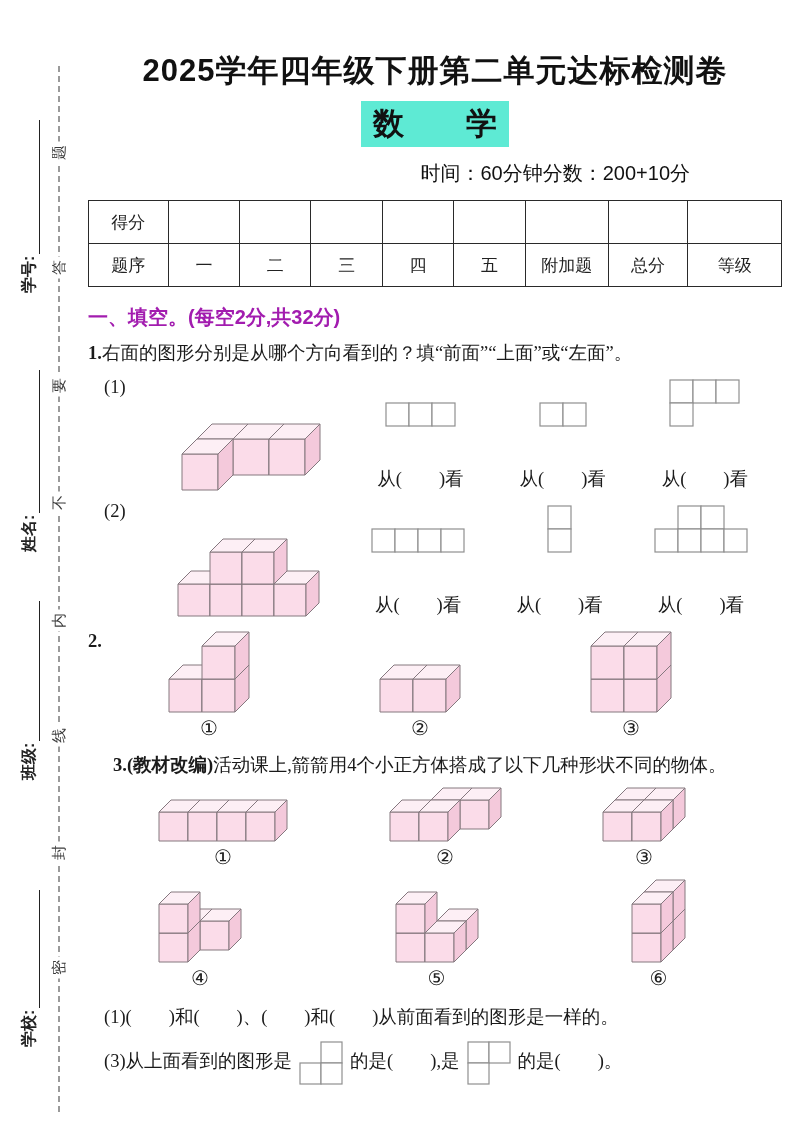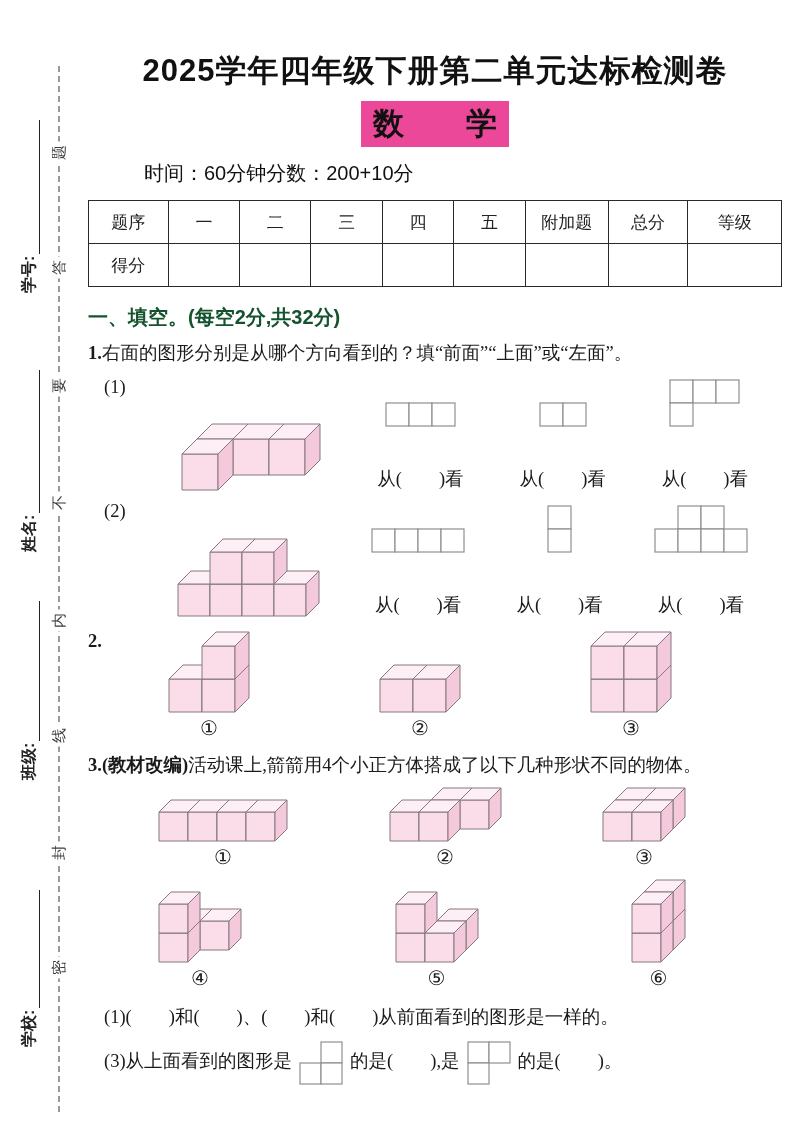--- a/index.html
+++ b/index.html
@@ -21,35 +21,35 @@
   .m-label{font-family:"Liberation Sans","DejaVu Sans",sans-serif;font-weight:600;font-size:16px;color:#222;}
   .m-blank{display:inline-block;height:15px;border-bottom:1.7px solid #222;margin-left:2px;}
   
   .main{position:absolute;left:88px;top:0;width:694px;}
   .title{
     margin-top:50px;text-align:center;font-family:"Liberation Sans","DejaVu Sans",sans-serif;
     font-weight:bold;font-size:31px;letter-spacing:1px;color:#111;
   }
   .subject-wrap{text-align:center;margin-top:9px;}
   .subject{
-    display:inline-block;background:#ec4899;color:#111;padding:2px 12px;
+    display:inline-block;background:#5eead4;color:#111;padding:2px 12px;
     font-family:"Liberation Sans","DejaVu Sans",sans-serif;font-weight:bold;font-size:31px;
   }
   .info-row{
-    display:flex;justify-content:flex-start;margin-top:13px;padding:0 92px 0 56px;
+    display:flex;justify-content:flex-end;margin-top:13px;padding:0 92px 0 56px;
     font-family:"Liberation Sans","DejaVu Sans",sans-serif;font-size:20px;color:#111;
   }
   table.score{width:100%;border-collapse:collapse;margin-top:13px;table-layout:fixed;}
   table.score td{
     border:1.4px solid #2a2a2a;height:40px;text-align:center;vertical-align:middle;
     font-size:17px;color:#222;
   }
   .sec-head{
     margin-top:17px;font-family:"Liberation Sans","DejaVu Sans",sans-serif;
-    font-weight:bold;font-size:20px;color:#14532d;
+    font-weight:bold;font-size:20px;color:#a21caf;
   }
   .stem{margin-top:9px;font-size:18.5px;line-height:1.45;}
   .qnum{font-weight:bold;}
   .part-label{font-size:18.5px;}
   
   .q1row{display:flex;align-items:flex-end;justify-content:space-between;margin:10px 34px 0 16px;}
   .q1row .part-label{align-self:flex-start;}
   .viewblk{display:flex;flex-direction:column;align-items:center;gap:29px;}
   .gridhold{display:flex;align-items:flex-end;justify-content:center;}
   .view-cap{margin-top:10px;font-size:18.5px;white-space:nowrap;}
@@ -117,40 +117,40 @@
         <col style="width:10.3%">
         <col style="width:10.3%">
       <col style="width:10.3%">
         <col style="width:10.3%">
         <col style="width:12.0%">
         <col style="width:11.5%">
         <col style="width:13.5%">
     </colgroup>
     <tbody>
         <tr>
+      <td>得分</td>
+      <td></td>
+      <td></td>
+      <td></td>
+      <td></td>
+      <td></td>
+      <td></td>
+      <td></td>
+      <td></td>
+    </tr>
+    <tr>
       <td>题序</td>
       <td>一</td>
       <td>二</td>
       <td>三</td>
       <td>四</td>
       <td>五</td>
       <td>附加题</td>
       <td>总分</td>
       <td>等级</td>
-    </tr>
-    <tr>
-      <td>得分</td>
-      <td></td>
-      <td></td>
-      <td></td>
-      <td></td>
-      <td></td>
-      <td></td>
-      <td></td>
-      <td></td>
     </tr>
   </tbody>
     </table>
 
   <div class="sec-head">一、填空。(每空2分,共32分)</div>
 
   <div class="stem">
     <span class="qnum">1.</span><span>右面的图形分别是从哪个方向看到的？填“前面”“上面”或“左面”。</span>
   </div>
 
@@ -323,21 +323,21 @@
               <polygon points="34,15 48,1 81,1 67,15" fill="#fdeff5" stroke="#85787f" stroke-width="1" stroke-linejoin="round"></polygon>
               <polygon points="67,48 81,34 81,1 67,15" fill="#f4c9db" stroke="#85787f" stroke-width="1" stroke-linejoin="round"></polygon>
             </svg>
           </span>
         <span class="fig-cap">③</span>
       </div>
     </div>
   </div>
 
 
-  <div class="stem" style="margin-top:12px;">
+  <div class="stem" style="margin-top:12px;margin-left:25px;">
     <span class="qnum">3.</span><span class="qnum">(教材改编)</span><span>活动课上,箭箭用4个小正方体搭成了以下几种形状不同的物体。</span>
   </div>
 
   <div class="figband3" style="margin-top:8px;">
     <div class="figcol">
       <span class="fig">
           <svg width="130" height="43" viewBox="0 0 130 43">
             <polygon points="1,42 30,42 30,13 1,13" fill="#fbdce9" stroke="#85787f" stroke-width="1" stroke-linejoin="round"></polygon>
             <polygon points="1,13 13,1 42,1 30,13" fill="#fdeff5" stroke="#85787f" stroke-width="1" stroke-linejoin="round"></polygon>
             <polygon points="30,42 42,30 42,1 30,13" fill="#f4c9db" stroke="#85787f" stroke-width="1" stroke-linejoin="round"></polygon>

